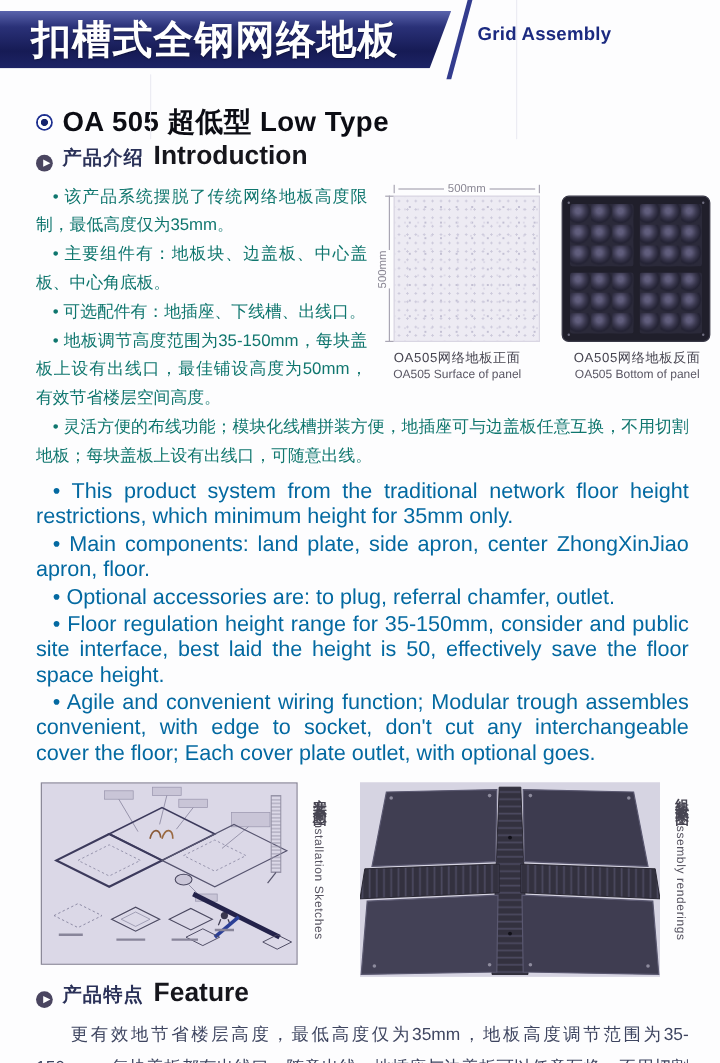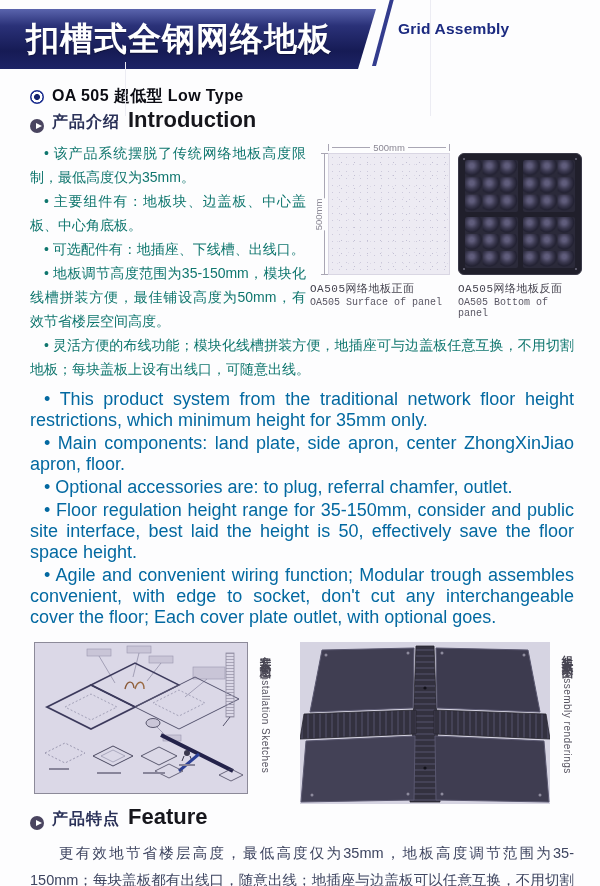--- a/index.html
+++ b/index.html
@@ -4,21 +4,21 @@
 <style>
   * { margin:0; padding:0; box-sizing:border-box; }
   body { background:#ffffff; }
   .page {
     position:relative; width:600px; height:886px; overflow:hidden;
     background:#fdfdfe; font-family:"Liberation Sans", sans-serif;
   }
   
   .banner { position:relative; height:64px; }
   .banner-navy {
-    position:absolute; left:0; top:9px; width:376px; height:60px;
+    position:absolute; left:0; top:9px; width:376px; height:48px;
     background:linear-gradient(180deg,#5a64ad 0%, #2a3178 28%, #161b55 70%, #1d2466 100%);
     clip-path:polygon(0 0, 100% 0, calc(100% - 18px) 100%, 0 100%);
     display:flex; align-items:center; padding-left:26px;
   }
   .banner-zh {
     color:#ffffff; font-weight:bold; font-size:33px; letter-spacing:1px;
     white-space:nowrap; text-shadow:0 1px 1px rgba(0,0,0,.35);
   }
   .banner-slash {
     position:absolute; left:372px; top:-2px; width:4px; height:68px;
@@ -45,42 +45,42 @@
     background:#4a4560;
   }
   .play-icon::after {
     content:""; position:absolute; left:5.5px; top:3.5px;
     border-left:6px solid #ffffff;
     border-top:3.5px solid transparent; border-bottom:3.5px solid transparent;
   }
 
   
   .product-title { display:flex; align-items:center; gap:8px; margin-top:22px; }
-  .product-title h1 { font-size:16px; font-weight:bold; color:#0c0d14; letter-spacing:.4px; }
+  .product-title h1 { font-size:23px; font-weight:bold; color:#0c0d14; letter-spacing:.4px; }
   .section-heading { display:flex; align-items:flex-end; gap:8px; }
   .section-heading .zh {
     font-family:"Liberation Serif", serif; font-weight:bold;
     font-size:16px; color:#2a3158; letter-spacing:1px;
   }
   .section-heading .en { font-weight:bold; font-size:22px; color:#16161c; }
 
   
   .intro-top { display:flex; margin-top:8px; }
   .intro-left { width:276px; flex:0 0 auto; }
   .zh-text { color:#0f766e; font-size:14px; line-height:24px; text-align:justify; }
   .zh-text.bullet { text-indent:14px; }
   .zh-text.bullet::before { content:"• "; }
   .en-text { color:#0369a1; font-size:18px; line-height:21px; text-align:justify; margin-top:2px; }
   .en-text.bullet { text-indent:14px; }
   .en-text.bullet::before { content:"• "; }
   .zh-full { margin-top:0px; }
   .en-block { margin-top:8px; }
 
   
-  .figures { flex:1; display:flex; gap:6px; padding-left:4px; }
+  .figures { flex:1; display:flex; gap:16px; padding-left:4px; }
   .fig-surface { width:142px; flex:0 0 auto; }
   .dim-top {
     margin-left:18px; width:122px; height:12px;
     display:flex; align-items:center; gap:3px;
     font-size:9.5px; color:#8a8794;
   }
   .dim-top .tick { width:1px; height:7px; background:#a9a6b4; }
   .dim-top .dline { flex:1; height:1px; background:#a9a6b4; }
   .surface-row { display:flex; }
   .dim-left { position:relative; width:18px; flex:0 0 auto; display:flex; align-items:center; justify-content:center; }
@@ -108,21 +108,21 @@
     display:grid; grid-template-columns:1fr 1fr; grid-template-rows:1fr 1fr; gap:5px;
   }
   .quad {
     border-radius:2px;
     background-color:#262534;
     background-image:radial-gradient(circle at 38% 33%, #605d7c 0 13%, #3b3950 38%, #232233 60%, #2b2a3a 68%);
     background-size:33.34% 33.34%;
   }
   .screws { position:absolute; left:4px; top:4px; width:2px; height:2px; border-radius:50%; background:#6f6e80;
     box-shadow:112px 0 0 #6f6e80, 0 110px 0 #6f6e80, 112px 110px 0 #6f6e80; }
-  .fig-cap { margin-top:6px; text-align:left;font-family:Liberation Mono, monospace; }
+  .fig-cap { margin-top:6px; text-align:center; }
   .fig-cap .czh { font-size:11px; color:#45434f; letter-spacing:.5px; }
   .fig-cap .cen { font-size:10px; color:#5a5764; margin-top:1px; }
 
   
   .diagrams { display:flex; align-items:flex-start; margin-top:14px; padding-left:34px; }
   .fig-wrap { display:flex; align-items:flex-start; }
   .sketch-box {
     width:214px; height:152px; border:1px solid #8c8a99; background:#dbd8e7;
   }
   .assembly-box {
@@ -164,21 +164,21 @@
       <span class="play-icon"></span>
       <span class="zh">产品介绍</span>
       <span class="en">Introduction</span>
     </div>
 
     <div class="intro-top">
       <div class="intro-left">
         <p class="zh-text bullet">该产品系统摆脱了传统网络地板高度限制，最低高度仅为35mm。</p>
         <p class="zh-text bullet">主要组件有：地板块、边盖板、中心盖板、中心角底板。</p>
         <p class="zh-text bullet">可选配件有：地插座、下线槽、出线口。</p>
-        <p class="zh-text bullet">地板调节高度范围为35-150mm，模块化线槽拼装方便，最佳铺设高度为50mm，有效节省楼层空间高度。</p>
+        <p class="zh-text bullet">地板调节高度范围为35-150mm，每块盖板上设有出线口，最佳铺设高度为50mm，有效节省楼层空间高度。</p>
       </div>
 
       <div class="figures">
         <div class="fig-surface">
           <div class="dim-top">
             <span class="tick"></span>
             <span class="dline"></span>
             <span>500mm</span>
             <span class="dline"></span>
             <span class="tick"></span>

